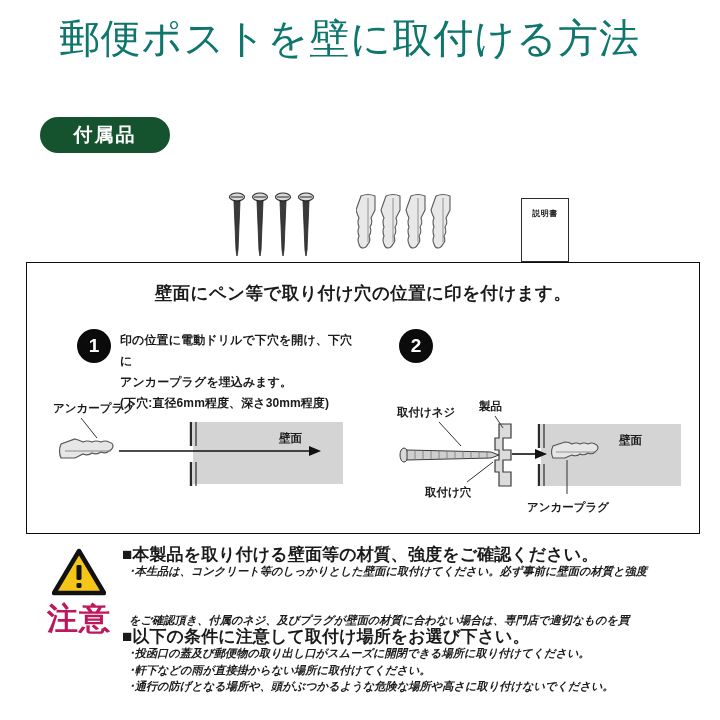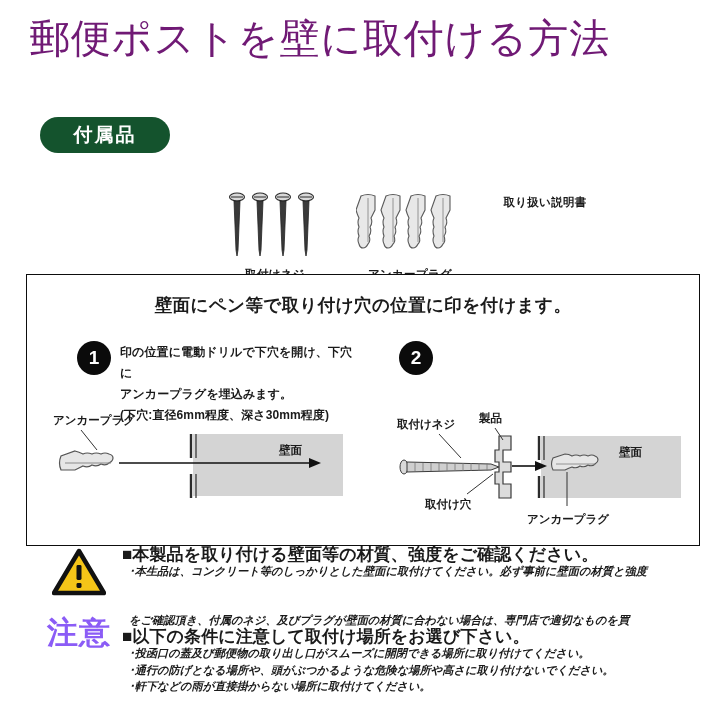--- a/index.html
+++ b/index.html
@@ -15,26 +15,26 @@
     color: #1a1a1a;
     overflow: hidden;
   }
 
   
   .title {
     position: absolute;
     top: 14px;
     left: 0;
     width: 640px;
-    text-align: center;
+    text-align: right;
     font-family: "Liberation Serif", "DejaVu Serif", serif;
     font-size: 40px;
     line-height: 50px;
     letter-spacing: 1px;
-    color: #701a75;
+    color: #0f766e;
     white-space: nowrap;
   }
 
   
   .accessories {
     position: absolute;
     top: 92px;
     left: 0;
     width: 720px;
     height: 110px;
@@ -97,21 +97,21 @@
     font-size: 8px;
     font-weight: bold;
     letter-spacing: 0.5px;
     color: #222;
   }
 
   
   .inst-box {
     position: absolute;
     left: 26px;
-    top: 274px;
+    top: 262px;
     width: 674px;
     height: 272px;
     border: 1.6px solid #0d0d0d;
     background: #ffffff;
     box-sizing: border-box;
     padding-left: 32px;
   }
   .inst-heading {
     position: absolute;
     top: 18px;
@@ -170,26 +170,26 @@
     height: 168px;
   }
   .caution-mark {
     position: absolute;
     left: 14px;
     top: 2px;
     width: 78px;
     text-align: center;
   }
   .caution-word {
-    margin-top: 16px;
+    margin-top: 2px;
     font-size: 31px;
     font-weight: bold;
     line-height: 33px;
     letter-spacing: 1px;
-    color: #8b5cf6;
+    color: #be185d;
   }
   .caution-body {
     position: absolute;
     left: 96px;
     top: 0;
     width: 572px;
   }
   .c-head {
     font-size: 17px;
     font-weight: bold;
@@ -267,20 +267,25 @@
             <path d="M5 6 q7 -3 14 0 L19 20 q-2 4 -4 8 q2 5 -1 9 q2 5 -1 9 q2 5 -1 8 q-2 4 -5 4 q-3 0 -4 -4 q-2 -4 0 -8 q-2 -5 0 -9 q-2 -5 0 -9 q-2 -4 -3 -8 Z"></path>
             <line x1="12" y1="8" x2="12" y2="52" stroke="#8a8a8a" stroke-width="0.9"></line>
           </g>
         </g>
       </svg>
     </div>
     <div class="part-label">アンカープラグ</div>
   </div>
 
   <div class="part" id="part-manual">
+    <div class="part-art">
+      <div class="booklet">
+        <div class="booklet-text">説明書</div>
+      </div>
+    </div>
     <div class="part-label">取り扱い説明書</div>
   </div>
 
 </div>
 
 <div class="inst-box">
   <div class="inst-heading">壁面にペン等で取り付け穴の位置に印を付けます。</div>
 
   <div class="step" id="step-1">
     <div class="step-num">1</div>
@@ -377,16 +382,16 @@
     <div class="caution-word">注意</div>
   </div>
 
   <div class="caution-body">
     <div class="c-head">■本製品を取り付ける壁面等の材質、強度をご確認ください。</div>
     <div class="c-item">･本生品は、コンクリート等のしっかりとした壁面に取付けてください。必ず事前に壁面の材質と強度</div>
     <div class="c-item wrap">をご確認頂き、付属のネジ、及びプラグが壁面の材質に合わない場合は、専門店で適切なものを買</div>
 
     <div class="c-head">■以下の条件に注意して取付け場所をお選び下さい。</div>
     <div class="c-item">･投函口の蓋及び郵便物の取り出し口がスムーズに開閉できる場所に取り付けてください。</div>
+    <div class="c-item">･軒下などの雨が直接掛からない場所に取付けてください。</div>
     <div class="c-item">･通行の防げとなる場所や、頭がぶつかるような危険な場所や高さに取り付けないでください。</div>
-    <div class="c-item">･軒下などの雨が直接掛からない場所に取付けてください。</div>
   </div>
 </div>
 
 </body></html>

